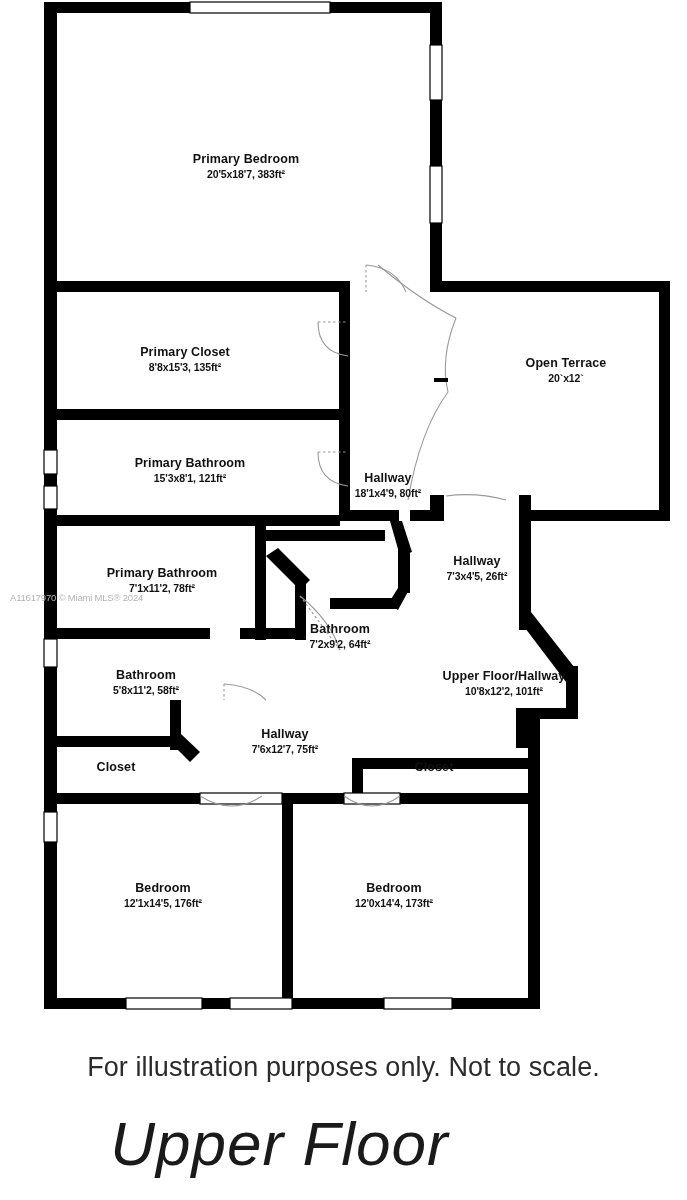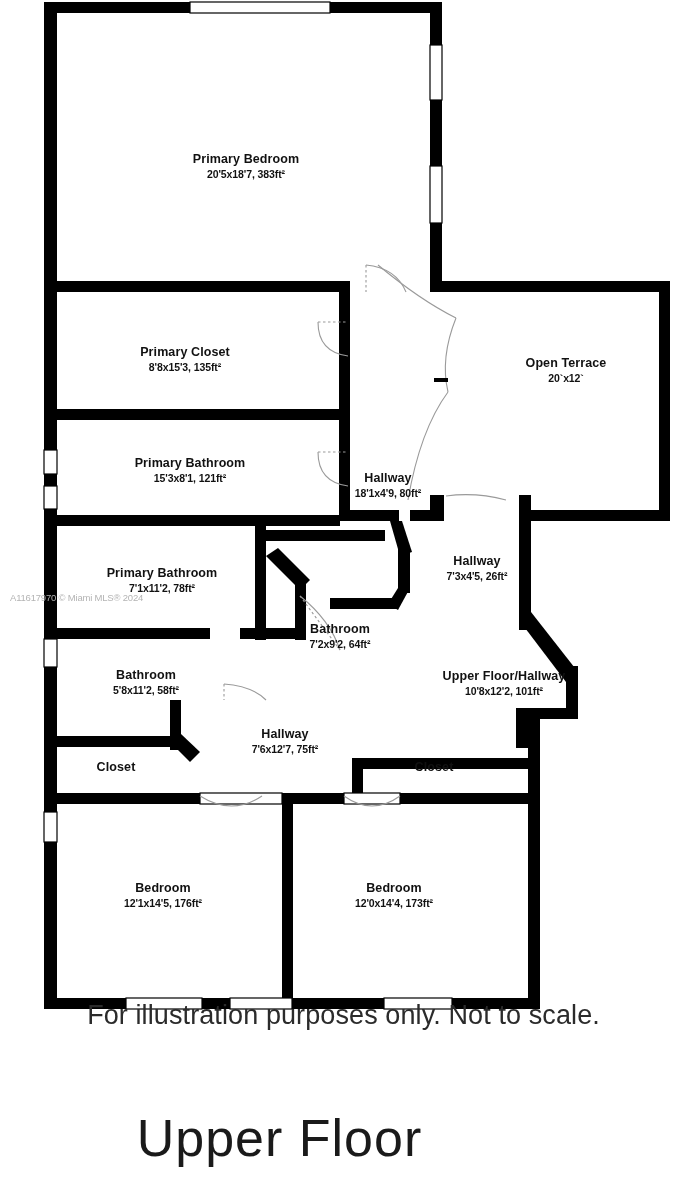--- a/index.html
+++ b/index.html
@@ -61,39 +61,40 @@
     top: 592px;
     font-family: "Liberation Sans", sans-serif;
     font-size: 9.5px;
     color: #b4b4b4;
     white-space: nowrap;
     letter-spacing: -0.2px;
   }
   .caption {
     position: absolute;
     left: 0;
-    top: 1000px;
+    top: 1052px;
     width: 687px;
     text-align: center;
     font-family: "Liberation Sans", sans-serif;
     font-size: 27px;
     color: #2b2b2b;
     letter-spacing: 0.1px;
   }
   .floor-title {
     position: absolute;
     left: 0;
     top: 1108px;
     width: 559px;
     text-align: center;
     font-family: "Liberation Sans", sans-serif;
-    font-size: 52px;
+    font-size: 62px;
     color: #1a1a1a;
     letter-spacing: 1px;
     font-weight: 400;
+    font-style: italic;
   }
 </style>
 </head>
 <body>
 
 <svg id="floorplan-svg" width="687" height="1030" viewBox="0 0 687 1030">
 
   <g>
 
     <rect class="wall" x="44" y="2" width="146" height="11"></rect>

